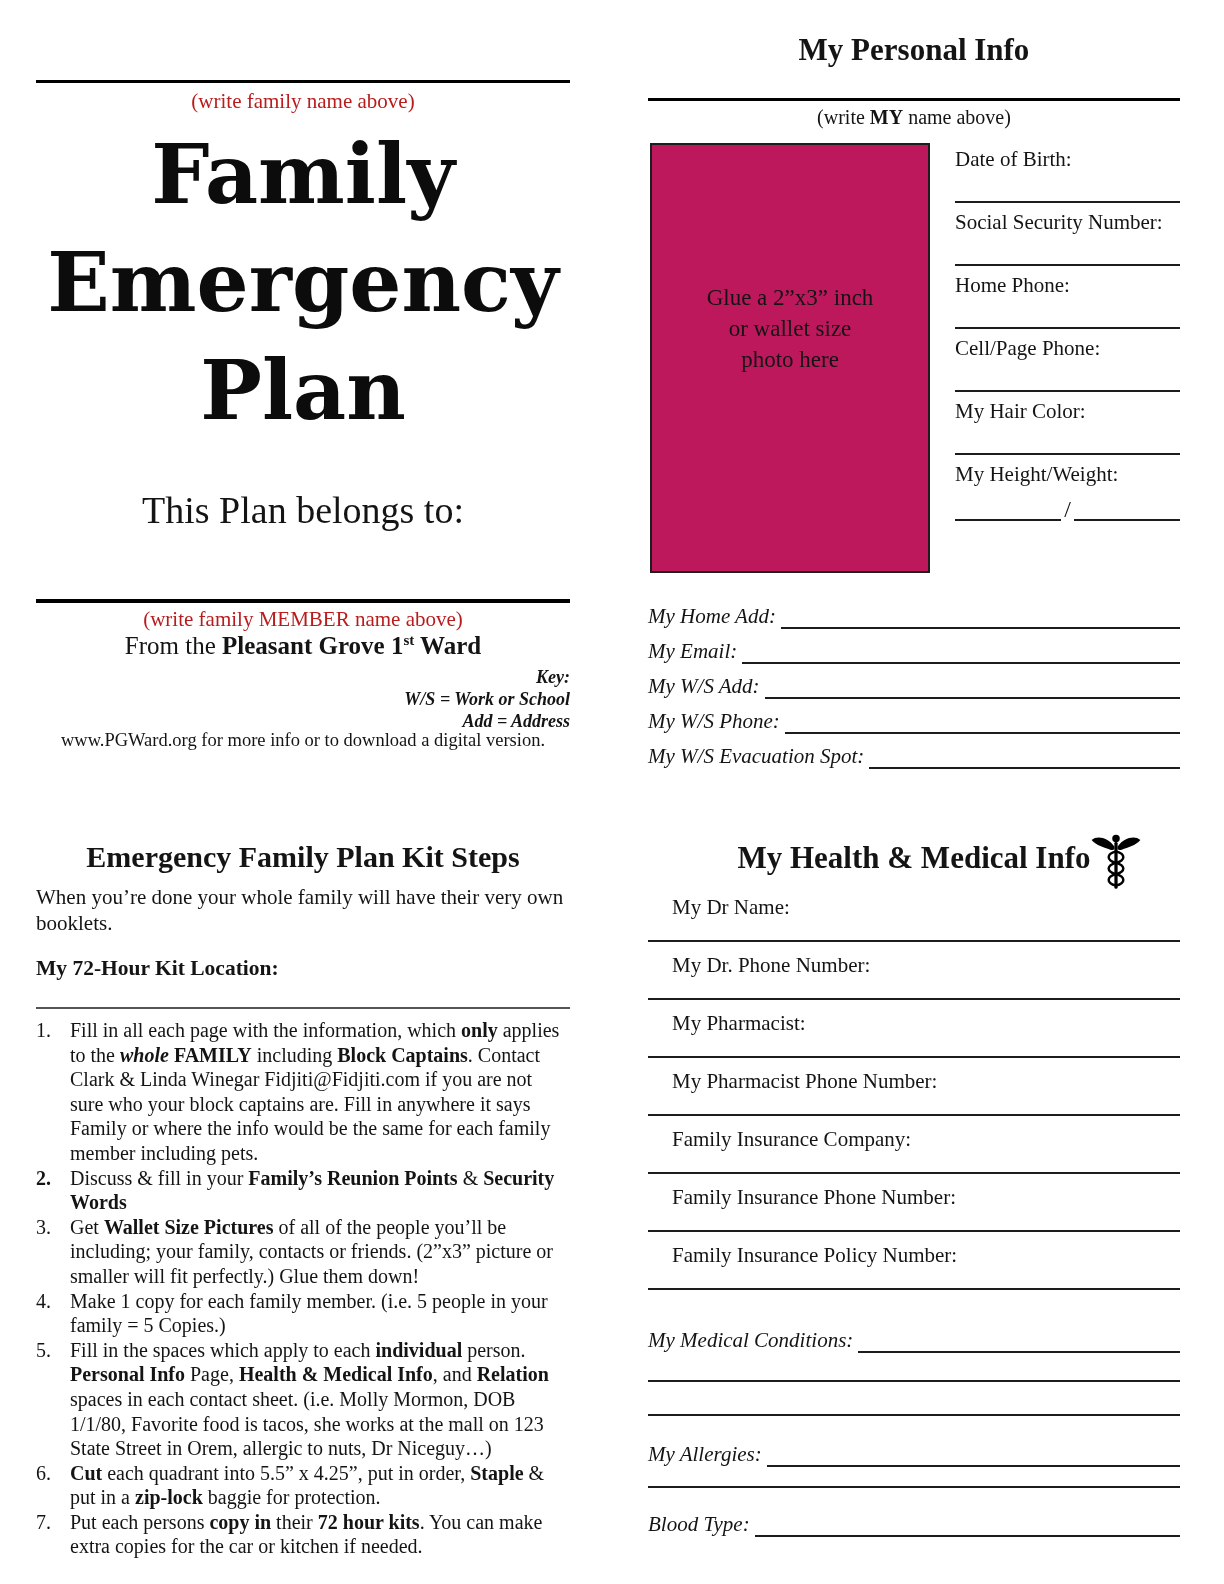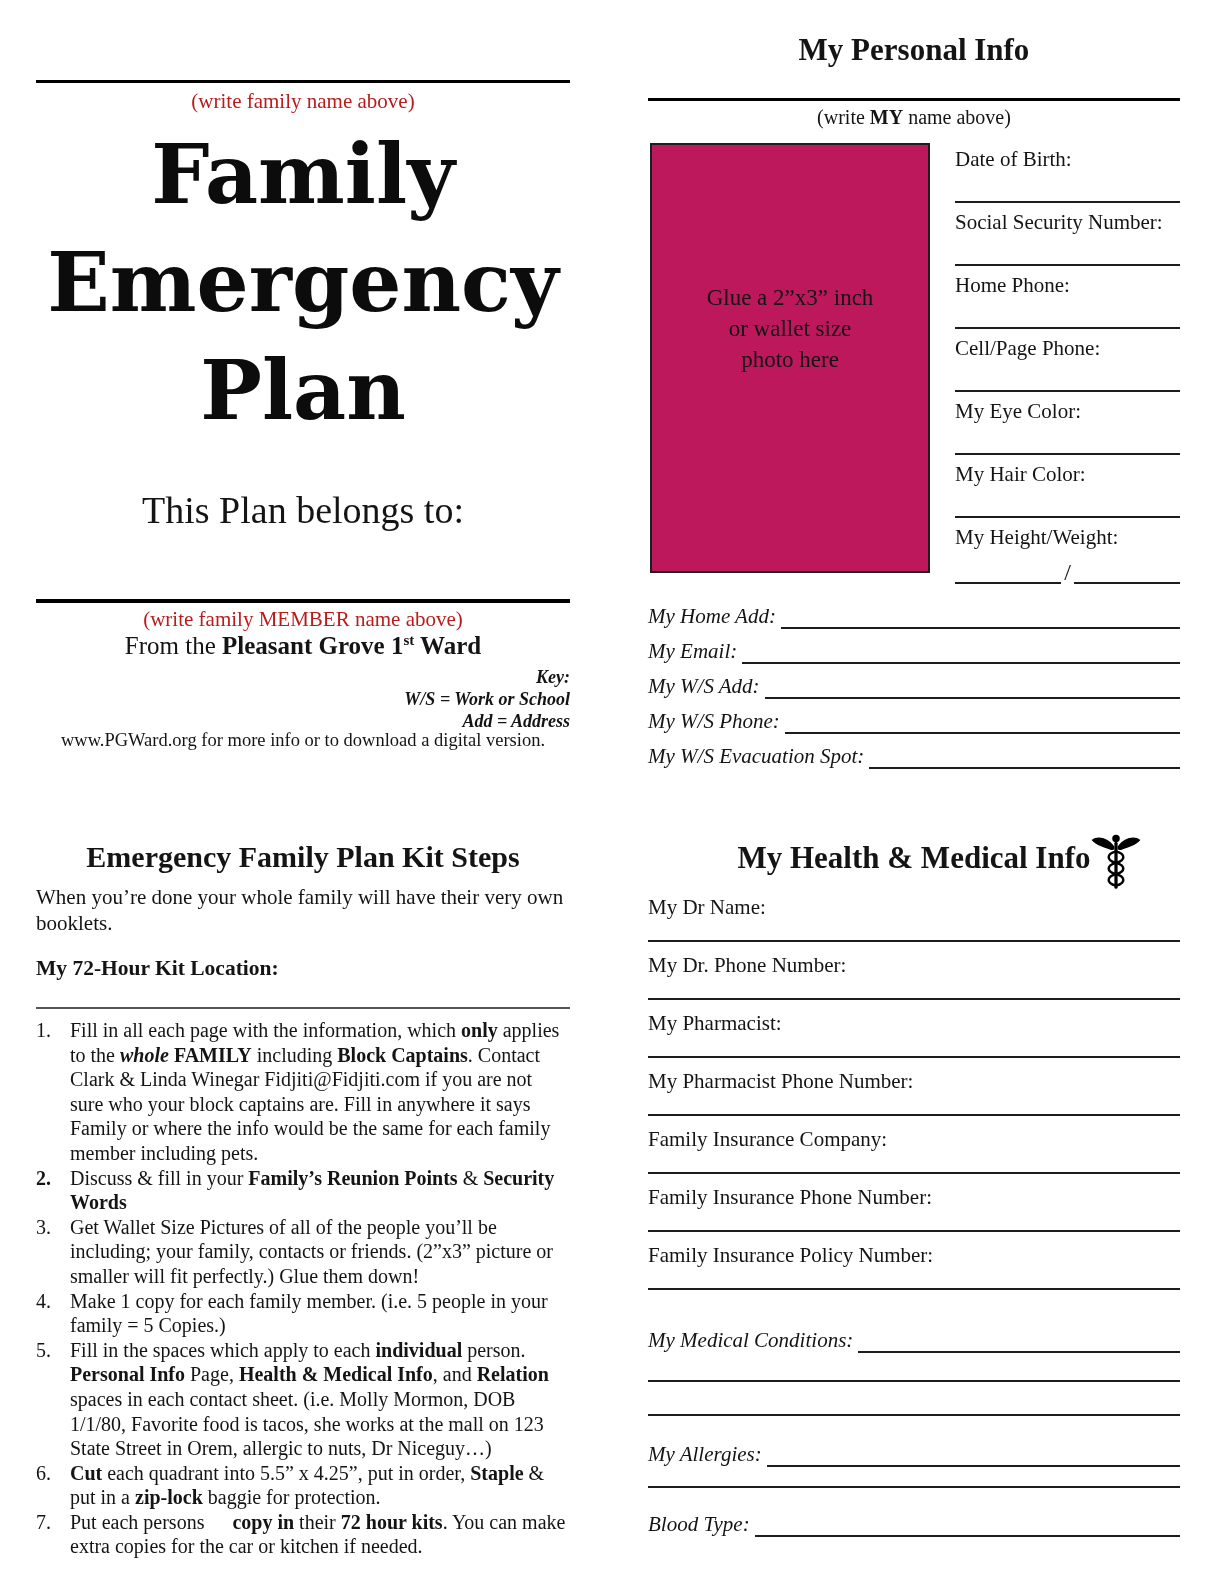--- a/index.html
+++ b/index.html
@@ -63,21 +63,21 @@
   .inline-fields { position:absolute; left:0; top:594px; width:532px; }
   .irow { display:flex; align-items:flex-end; height:35px;font-style:italic; }
   .irow .lbl { font-size:21px; line-height:25px; white-space:nowrap; padding-right:5px; }
   .irow .flexline { flex:1; border-bottom:2px solid #1c1c1c; height:25px; }
 
   .health { position:absolute; left:0; top:838px; width:532px; }
   .h-heading { text-align:center; font-weight:bold; font-size:31px; line-height:40px; }
   .caduceus { position:absolute; right:38px; top:-8px; width:52px; height:64px; }
   .stacked { margin-top:16px; }
   .hfield { position:relative; height:58px; }
-  .hfield .lbl { font-size:21px; line-height:26px; white-space:nowrap; }
+  .hfield .lbl { font-size:21px; line-height:26px; white-space:nowrap;margin-left:24px; }
   .hfield .line { position:absolute; left:0; right:0; top:46px; border-bottom:2px solid #1c1c1c; }
 
   .h-irow { position:absolute; left:0; width:532px; }
   .fullline { position:absolute; left:0; width:532px; border-bottom:2px solid #1c1c1c; height:0; }
 </style>
 </head>
 <body>
 
 <div class="page">
 
@@ -116,37 +116,37 @@
         <div class="li">
           <span class="num">1.</span>
           <span class="body"><span>Fill in all each page with the information, which </span><span style="font-weight: bold;">only</span><span> applies to the </span><span style="font-weight: bold; font-style: italic;">whole</span><span> </span><span style="font-weight: bold;">FAMILY</span><span> including </span><span style="font-weight: bold;">Block Captains</span><span>. Contact Clark &amp; Linda Winegar Fidjiti@Fidjiti.com if you are not sure who your block captains are. Fill in anywhere it says Family or where the info would be the same for each family member including pets.</span></span>
         </div>
         <div class="li">
           <span class="num bold">2.</span>
           <span class="body"><span>Discuss &amp; fill in your </span><span style="font-weight: bold;">Family’s Reunion Points</span><span> &amp; </span><span style="font-weight: bold;">Security Words</span></span>
         </div>
         <div class="li">
           <span class="num">3.</span>
-          <span class="body"><span>Get </span><span style="font-weight: normal;">Wallet Size Pictures</span><span> of all of the people you’ll be including; your family, contacts or friends. (2”x3” picture or smaller will fit perfectly.) Glue them down!</span></span>
+          <span class="body"><span>Get </span><span style="font-weight: bold;">Wallet Size Pictures</span><span> of all of the people you’ll be including; your family, contacts or friends. (2”x3” picture or smaller will fit perfectly.) Glue them down!</span></span>
         </div>
         <div class="li">
           <span class="num">4.</span>
           <span class="body"><span>Make 1 copy for each family member. (i.e. 5 people in your family = 5 Copies.)</span></span>
         </div>
         <div class="li">
           <span class="num">5.</span>
           <span class="body"><span>Fill in the spaces which apply to each </span><span style="font-weight: bold;">individual</span><span> person. </span><span style="font-weight: bold;">Personal Info</span><span> Page, </span><span style="font-weight: bold;">Health &amp; Medical Info</span><span>, and </span><span style="font-weight: bold;">Relation</span><span> spaces in each contact sheet. (i.e. Molly Mormon, DOB 1/1/80, Favorite food is tacos, she works at the mall on 123 State Street in Orem, allergic to nuts, Dr Niceguy…)</span></span>
         </div>
         <div class="li">
           <span class="num">6.</span>
           <span class="body"><span style="font-weight: bold;">Cut</span><span> each quadrant into 5.5” x 4.25”, put in order, </span><span style="font-weight: bold;">Staple</span><span> &amp; put in a </span><span style="font-weight: bold;">zip-lock</span><span> baggie for protection.</span></span>
         </div>
         <div class="li">
           <span class="num">7.</span>
-          <span class="body"><span>Put each persons </span><span style="font-weight: bold; margin-left: 23px;">copy in</span><span> their </span><span style="font-weight: bold;">72 hour kits</span><span>. You can make extra copies for the car or kitchen if needed.</span></span>
+          <span class="body"><span>Put each persons </span><span style="font-weight: bold;">copy in</span><span> their </span><span style="font-weight: bold;">72 hour kits</span><span>. You can make extra copies for the car or kitchen if needed.</span></span>
         </div>
       </div>
     </div>
   </div>
 
   <div class="col-right">
     <div class="r-heading">My Personal Info</div>
     <div class="r-rule rule3"></div>
     <div class="r-caption"><span>(write </span><span style="font-weight: bold;">MY</span><span> name above)</span></div>
 
@@ -164,24 +164,20 @@
       <div class="sfield">
         <div class="lbl">Social Security Number:</div>
         <div class="line"></div>
       </div>
       <div class="sfield">
         <div class="lbl">Home Phone:</div>
         <div class="line"></div>
       </div>
       <div class="sfield">
         <div class="lbl">Cell/Page Phone:</div>
-        <div class="line"></div>
-      </div>
-      <div class="sfield">
-        <div class="lbl">My Eye Color:</div>
         <div class="line"></div>
       </div>
       <div class="sfield">
         <div class="lbl">My Hair Color:</div>
         <div class="line"></div>
       </div>
       <div class="sfield">
         <div class="lbl">My Height/Weight:</div>
         <div class="hw-line">
           <span class="seg"></span>

